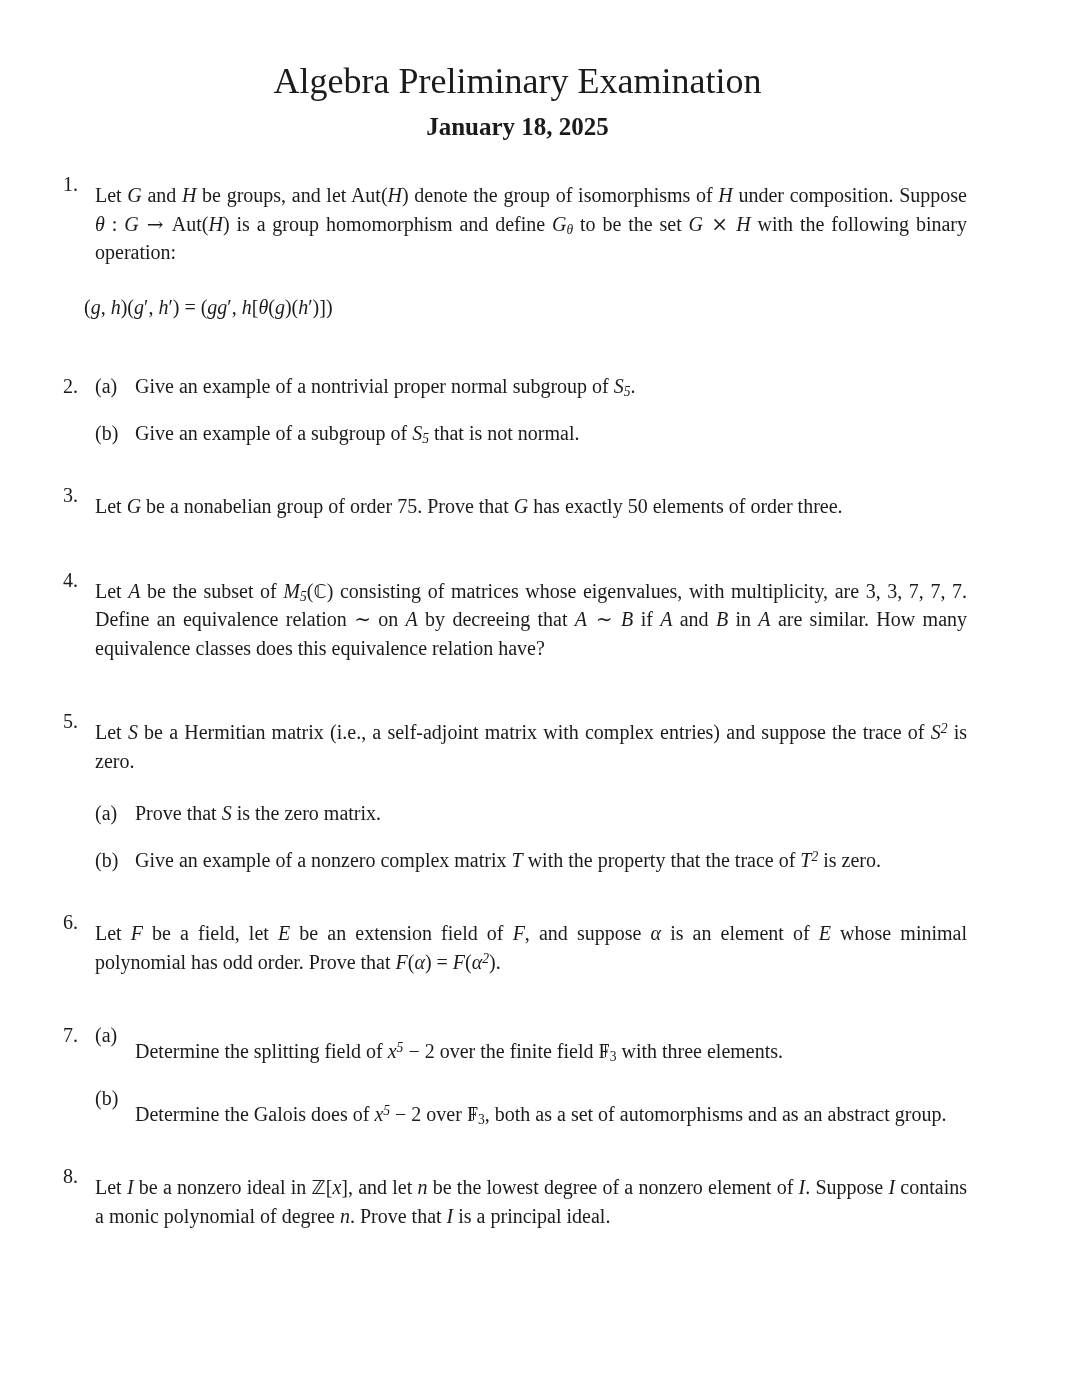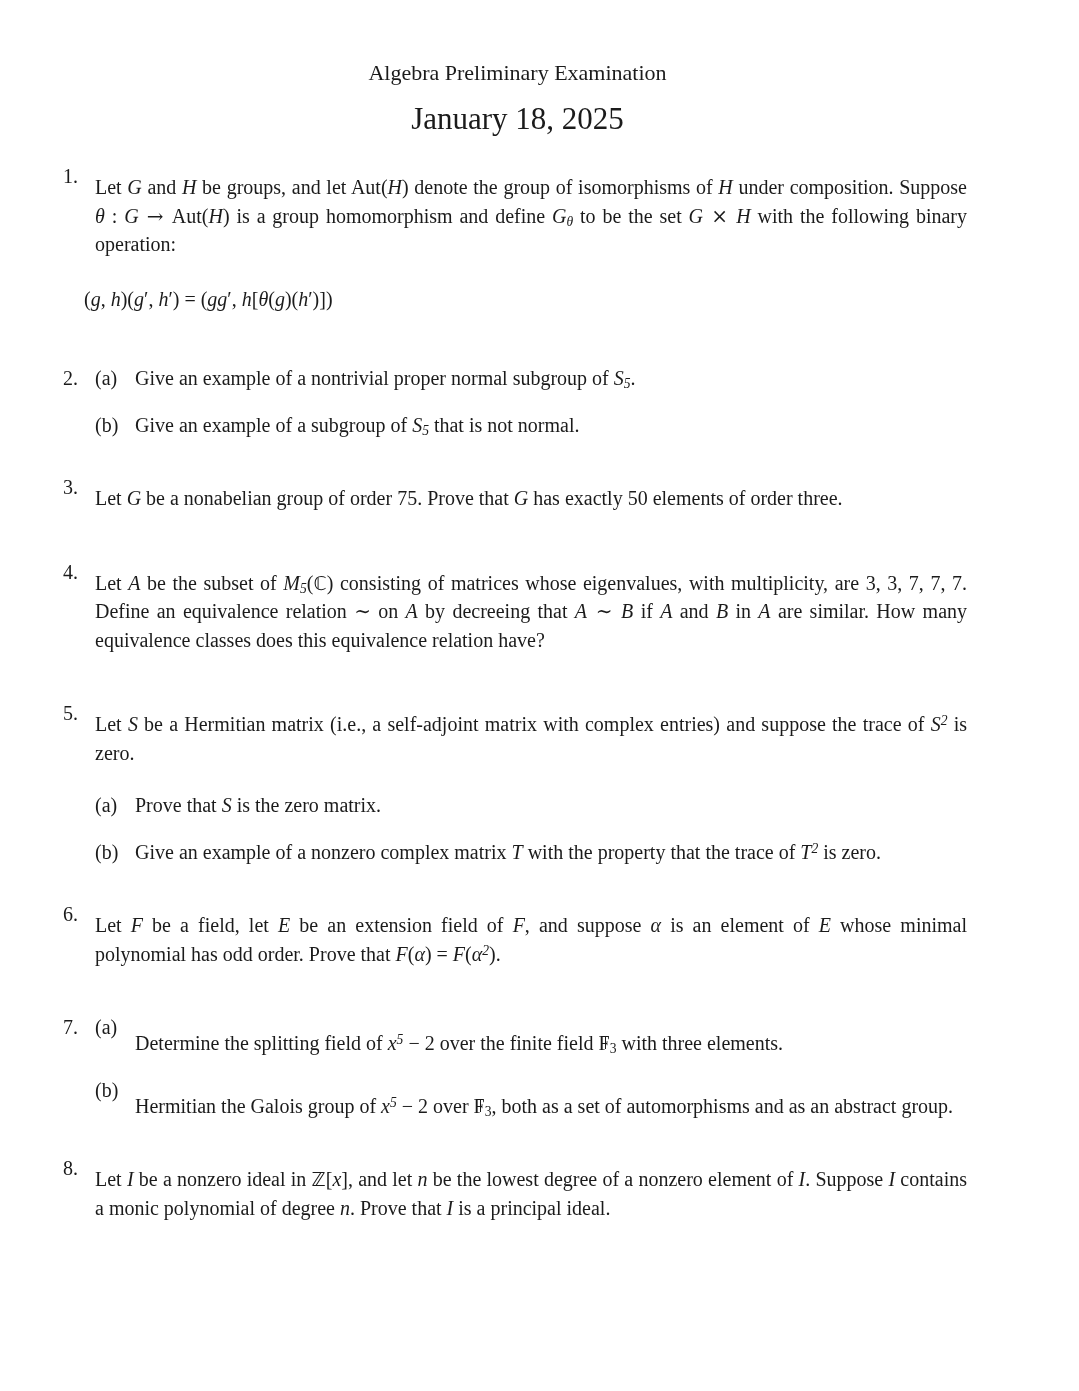--- a/index.html
+++ b/index.html
@@ -10,22 +10,22 @@
     box-sizing: border-box;
     background: #ffffff;
     color: #1b1b1b;
     font-family: "Liberation Serif", "DejaVu Serif", serif;
     font-size: 20px;
     line-height: 28.5px;
     padding: 54px 101px 0 57px;
     overflow: hidden;
   }
   header { text-align: center; }
-  .title { font-size: 22px; line-height: 38px; font-weight: normal; margin: 0; }
-  .date  { font-size: 31px; line-height: 36px; font-weight: normal; margin: 9px 0 0 0; }
+  .title { font-size: 36px; line-height: 38px; font-weight: normal; margin: 8px; }
+  .date  { font-size: 25px; line-height: 36px; font-weight: bold; margin: 9px 0 0 0; }
   .instruction { font-weight: bold; margin: 46px 0 0 0; }
   .problems { list-style: none; margin: 25px 0 0 0; padding: 0; }
   .problem { display: flex; align-items: flex-start; }
   .problem + .problem { margin-top: 34px; }
   .pnum { flex: 0 0 21px; text-align: right; margin-right: 6px; }
   .pbody { flex: 1; min-width: 0; }
   .para { margin: 11px; text-align: justify; }
   .para.prove { text-align: left; }
   .equation { text-align: left; margin: 26px 0 17px 0; }
   .subitem { display: flex; align-items: flex-start; }
@@ -122,21 +122,21 @@
 
     <li class="problem">
       <span class="pnum">7.</span>
       <div class="pbody">
         <div class="subitem">
           <span class="sublabel">(a)</span>
           <p class="subtext"><span class="seg-t">Determine the splitting field of </span><span class="seg-i">x<span class="sup">5</span></span><span class="seg-t"> − 2 over the finite field </span><span class="seg-bbF">F<span class="sub">3</span></span><span class="seg-t"> with three elements.</span></p>
         </div>
         <div class="subitem">
           <span class="sublabel">(b)</span>
-          <p class="subtext"><span class="seg-t">Hermitian the Galois group of </span><span class="seg-i">x<span class="sup">5</span></span><span class="seg-t"> − 2 over </span><span class="seg-bbF">F<span class="sub">3</span></span><span class="seg-t">, both as a set of automorphisms and as an abstract group.</span></p>
+          <p class="subtext"><span class="seg-t">Determine the Galois does of </span><span class="seg-i">x<span class="sup">5</span></span><span class="seg-t"> − 2 over </span><span class="seg-bbF">F<span class="sub">3</span></span><span class="seg-t">, both as a set of automorphisms and as an abstract group.</span></p>
         </div>
       </div>
     </li>
 
     <li class="problem">
       <span class="pnum">8.</span>
       <div class="pbody">
         <p class="para"><span class="seg-t">Let </span><span class="seg-i">I</span><span class="seg-t"> be a nonzero ideal in </span><span class="seg-bb">ℤ</span><span class="seg-t">[</span><span class="seg-i">x</span><span class="seg-t">], and let </span><span class="seg-i">n</span><span class="seg-t"> be the lowest degree of a nonzero element of </span><span class="seg-i">I</span><span class="seg-t">. Suppose </span><span class="seg-i">I</span><span class="seg-t"> contains a monic polynomial of degree </span><span class="seg-i">n</span><span class="seg-t">. Prove that </span><span class="seg-i">I</span><span class="seg-t"> is a principal ideal.</span></p>
       </div>
     </li>

